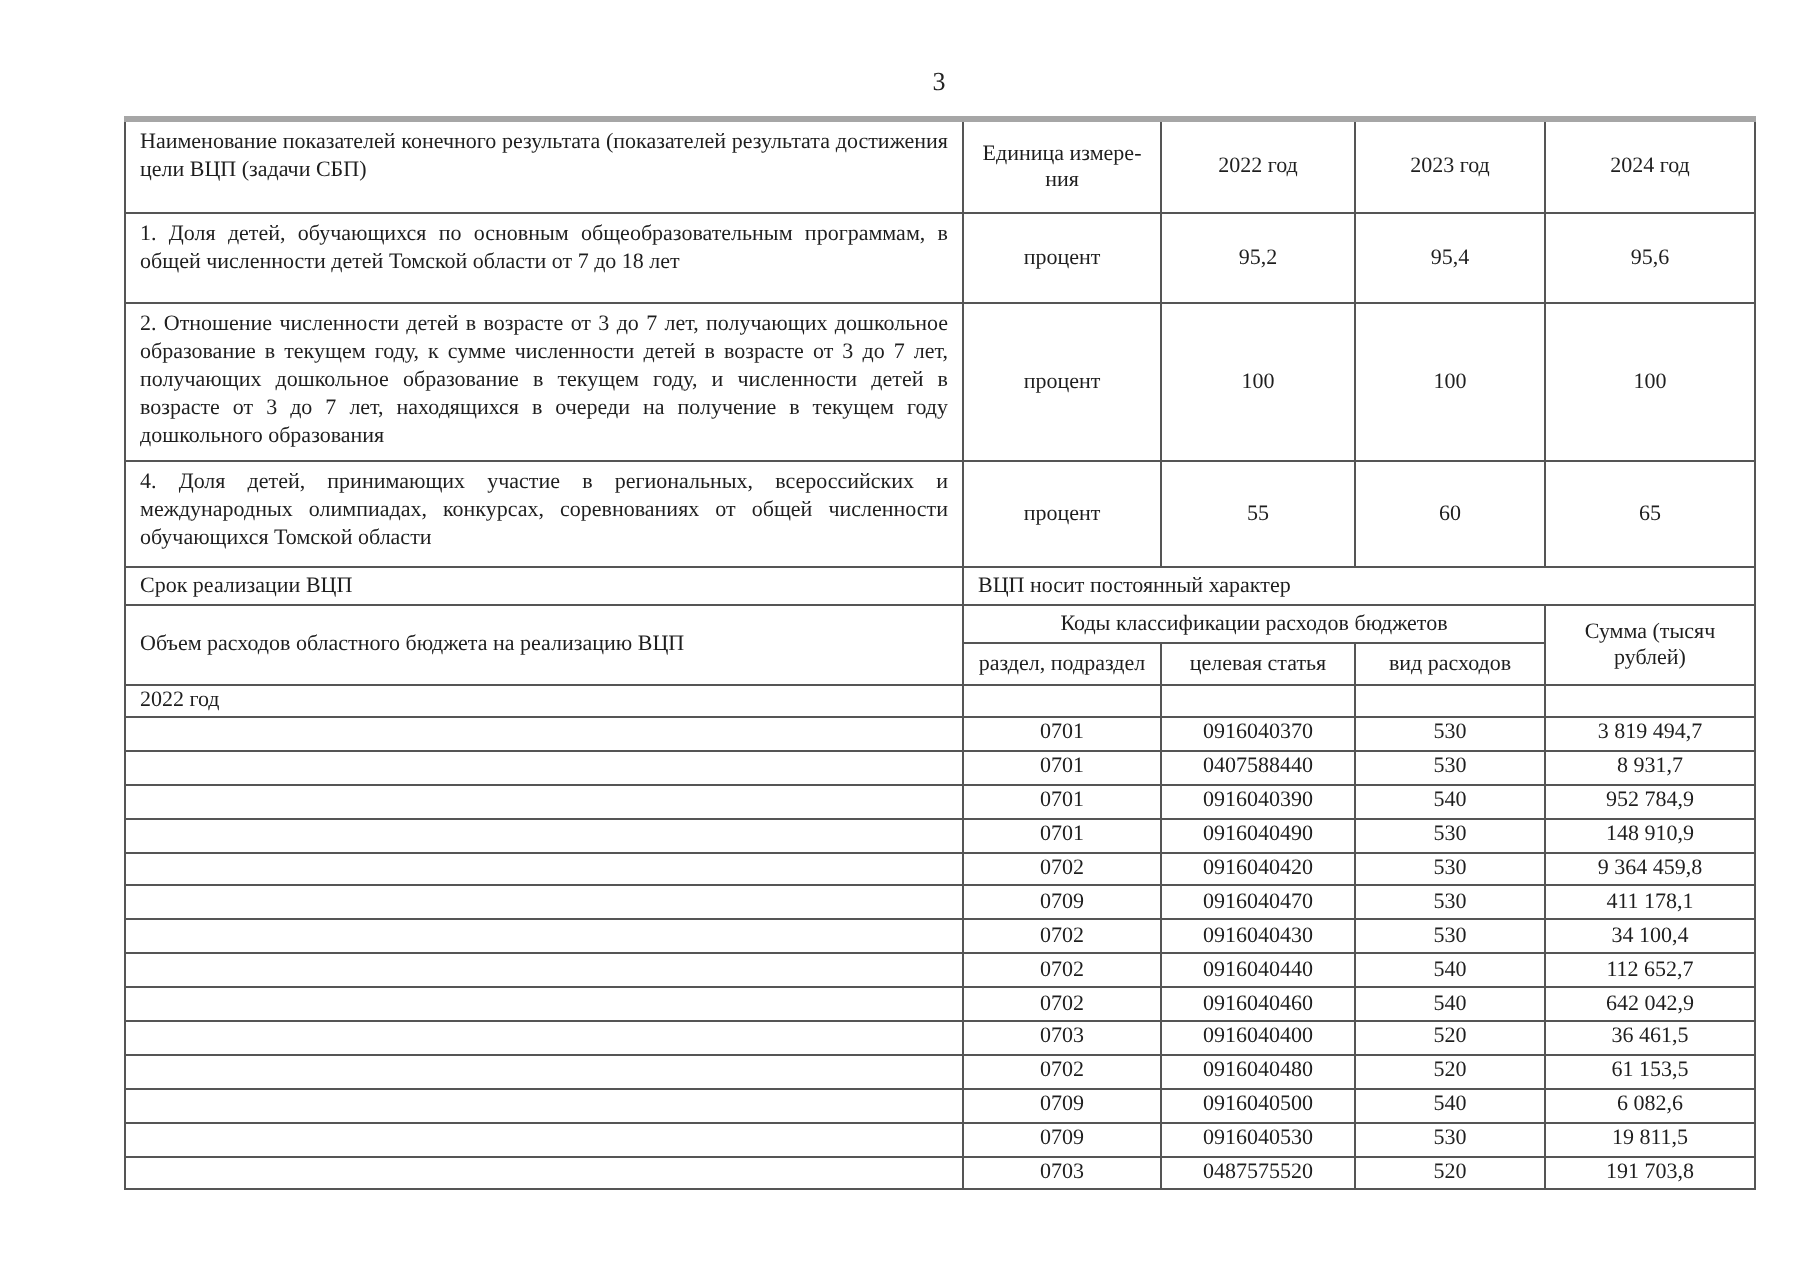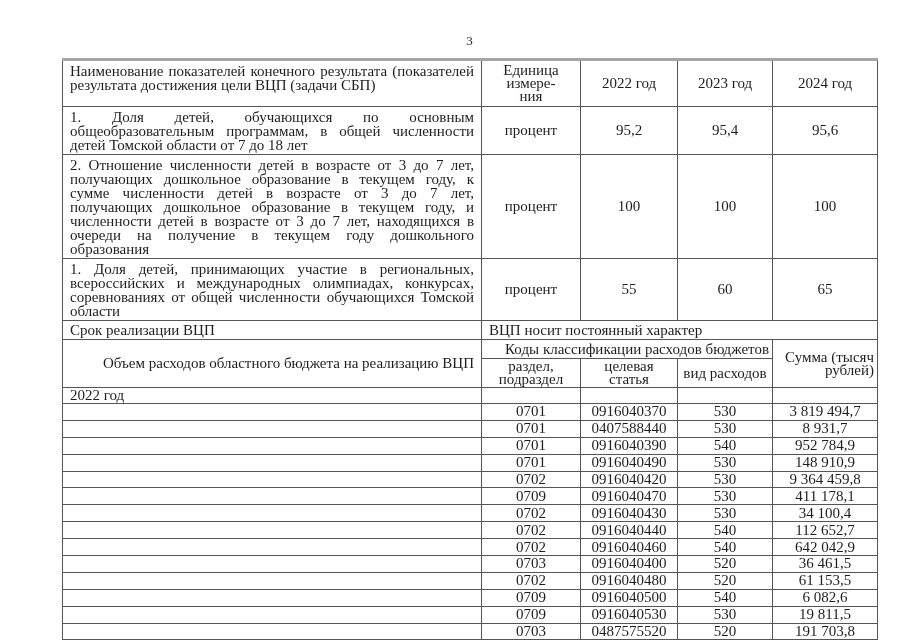--- a/index.html
+++ b/index.html
@@ -13,21 +13,21 @@
   }
   .page-number{
     position:absolute;top:33px;left:62px;width:815px;
     text-align:center;font-size:13px;color:#222;
   }
   table.doc-table{
     position:absolute;left:62px;top:58px;
     width:815px;
     border-collapse:collapse;
     table-layout:fixed;
-    font-size:15px;
+    font-size:11px;
     border-top:3px solid #a6a6a6;
   }
   table.doc-table td{
     border:1px solid #555;
     overflow:hidden;
   }
   
   .c-desc{
     text-align:justify;
     vertical-align:top;
@@ -46,21 +46,21 @@
     padding:1px 3px;
     line-height:13px;
   }
   .pre{white-space:pre-line;}
   
   .r-head td{height:40px;}
   .r-i1 td{height:39px;border-radius:13px;}
   .r-i2 td{height:73px;}
   .r-i3 td{height:47px;}
   .r-term td{height:16px;}
-  .r-codes1 td{height:16px;text-align:right;}
+  .r-codes1 td{height:16px;}
   .r-codes2 td{height:18px;}
   .r-year td{height:13px;}
   .r-data td{height:13.9px;}
 </style>
 </head>
 <body>
 
 <div class="page">
   <div class="page-number">3</div>
 
@@ -89,21 +89,21 @@
         <td class="c-center">95,6</td>
       </tr>
       <tr class="r-i2">
         <td class="c-desc">2. Отношение численности детей в возрасте от 3 до 7 лет, получающих дошкольное образование в текущем году, к сумме численности детей в возрасте от 3 до 7 лет, получающих дошкольное образование в текущем году, и численности детей в возрасте от 3 до 7 лет, находящихся в очереди на получение в текущем году дошкольного образования</td>
         <td class="c-center">процент</td>
         <td class="c-center">100</td>
         <td class="c-center">100</td>
         <td class="c-center">100</td>
       </tr>
       <tr class="r-i3">
-        <td class="c-desc">1. Доля детей, принимающих участие в региональных, всероссийских и международных олимпиадах, конкурсах, соревнованиях от общей численности обучающихся Томской области</td>
+        <td class="c-desc">4. Доля детей, принимающих участие в региональных, всероссийских и международных олимпиадах, конкурсах, соревнованиях от общей численности обучающихся Томской области</td>
         <td class="c-center">процент</td>
         <td class="c-center">55</td>
         <td class="c-center">60</td>
         <td class="c-center">65</td>
       </tr>
       <tr class="r-term">
         <td class="c-label">Срок реализации ВЦП</td>
         <td class="c-label" colspan="4">ВЦП носит постоянный характер</td>
       </tr>
       <tr class="r-codes1">

